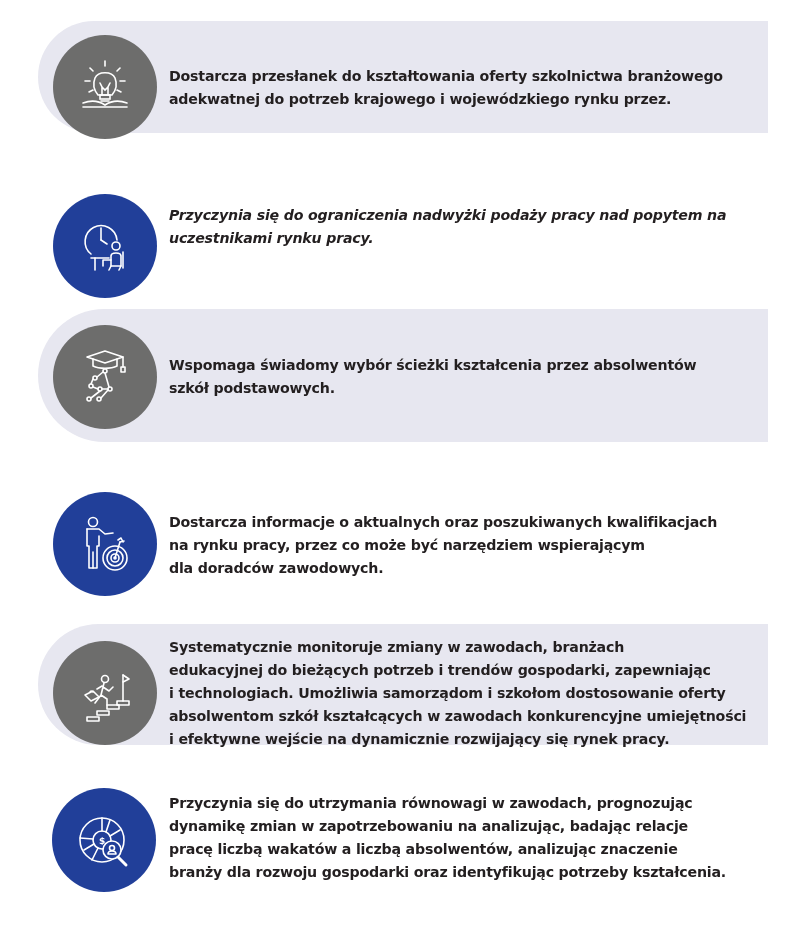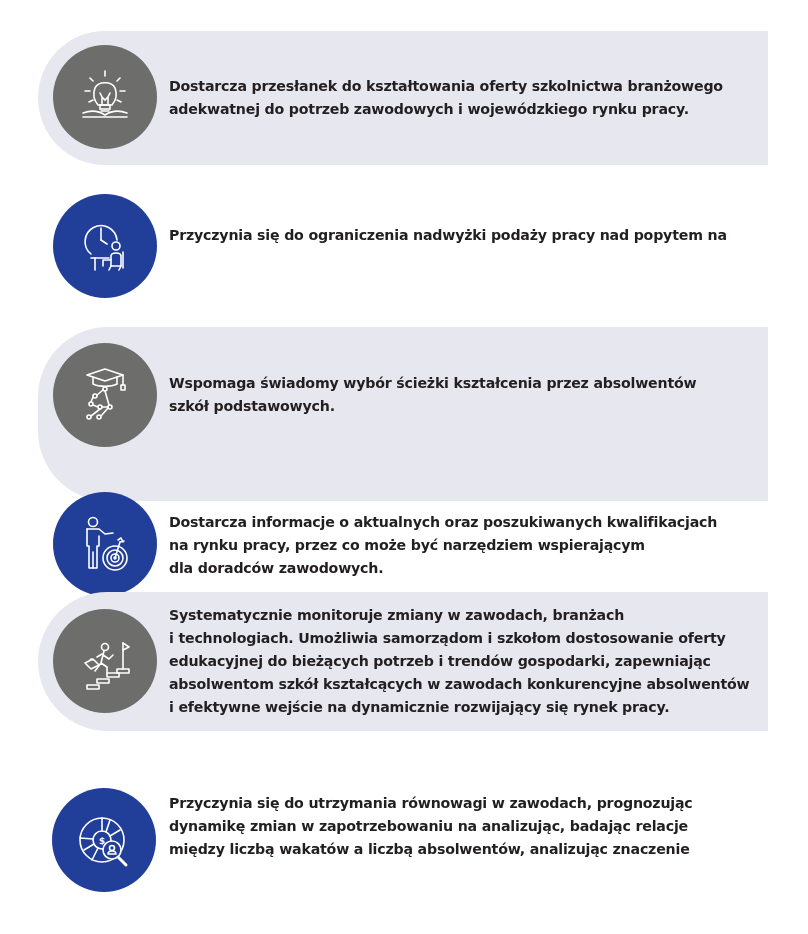--- a/index.html
+++ b/index.html
@@ -12,65 +12,66 @@
   .circle.gray { background: #6d6d6c; }
   .circle.blue { background: #213f99; }
   .circle svg { width: 64px; height: 64px; }
   .text { position: absolute; left: 131px; right: 14px; color: #231f20;
           font-weight: bold; font-size: 14.2px; line-height: 23px; letter-spacing: -0.2px; }
   .text span { display: block; white-space: nowrap; }
 </style>
 </head>
 <body>
 
-<div class="item band" style="top:31px;height:134px;">
+<div class="item band" style="top:21px;height:112px;">
   <div class="circle gray" style="top:14px;">
     <svg viewBox="0 0 64 64" fill="none" stroke="#fff" stroke-width="1.6" stroke-linecap="round">
       <line x1="32" y1="6" x2="32" y2="11"></line>
       <line x1="17" y1="13" x2="20" y2="16"></line>
         <line x1="47" y1="13" x2="44" y2="16"></line>
       <line x1="12" y1="26" x2="17" y2="26"></line>
         <line x1="47" y1="26" x2="52" y2="26"></line>
       <line x1="16" y1="37" x2="20" y2="35"></line>
         <line x1="48" y1="37" x2="44" y2="35"></line>
       <path d="M25 40 C 20 34 20 28 22 23 C 25 16 39 16 42 23 C 44 28 44 34 39 40 Z"></path>
       <path d="M29 40 V32 L27 28 M35 40 V32 L37 28 M29 32 L32 35 L35 32"></path>
       <rect x="27" y="40" width="10" height="4"></rect>
         <line x1="28" y1="46" x2="36" y2="46"></line>
       <path d="M10 48 C 18 45 26 46 32 50 C 38 46 46 45 54 48"></path>
       <line x1="10" y1="52" x2="54" y2="52"></line>
     </svg>
   </div>
   <div class="text" style="top:44px;">
     <span>Dostarcza przesłanek do kształtowania oferty szkolnictwa branżowego</span>
-    <span>adekwatnej do potrzeb zawodowych i wojewódzkiego rynku pracy.</span>
+    <span>adekwatnej do potrzeb krajowego i wojewódzkiego rynku przez.</span>
   </div>
 </div>
 
 <div class="item" style="top:180px;height:134px;">
   <div class="circle blue" style="top:14px;">
     <svg viewBox="0 0 64 64" fill="none" stroke="#fff" stroke-width="1.6" stroke-linecap="round" stroke-linejoin="round">
       <path d="M44 26 A 16 16 0 1 0 18 40"></path>
       <line x1="28" y1="14" x2="28" y2="26"></line>
         <line x1="28" y1="26" x2="34" y2="30"></line>
       <circle cx="43" cy="32" r="4"></circle>
       <path d="M38 52 V42 C 38 38 48 38 48 42 V52"></path>
       <path d="M38 46 H30 L30 52"></path>
       <line x1="50" y1="38" x2="50" y2="54"></line>
       <line x1="18" y1="44" x2="36" y2="44"></line>
       <line x1="22" y1="44" x2="22" y2="56"></line>
       <path d="M36 56 L38 52 H48 L46 56"></path>
     </svg>
   </div>
-  <div class="text" style="top:44px;">
+  <div class="text" style="top:24px;font-style:italic;">
     <span>Przyczynia się do ograniczenia nadwyżki podaży pracy nad popytem na</span>
+    <span>uczestnikami rynku pracy.</span>
   </div>
 </div>
 
-<div class="item band" style="top:327px;height:174px;">
+<div class="item band" style="top:309px;height:133px;">
   <div class="circle gray" style="top:16px;">
     <svg viewBox="0 0 64 64" fill="none" stroke="#fff" stroke-width="1.6" stroke-linecap="round" stroke-linejoin="round">
       <path d="M14 12 L32 6 L50 12 L32 18 Z"></path>
       <path d="M20 14 V21 C 26 24 38 24 44 21 V14"></path>
       <line x1="50" y1="12" x2="50" y2="22"></line>
         <rect x="48" y="22" width="4" height="5"></rect>
       <circle cx="32" cy="26" r="2"></circle>
       <circle cx="22" cy="33" r="2"></circle>
         <circle cx="18" cy="41" r="2"></circle>
       <circle cx="27" cy="44" r="2"></circle>
@@ -101,54 +102,55 @@
       <path d="M45 28 L48 26 L50 30 M47 30 L51 29"></path>
     </svg>
   </div>
   <div class="text" style="top:34px;">
     <span>Dostarcza informacje o aktualnych oraz poszukiwanych kwalifikacjach</span>
     <span>na rynku pracy, przez co może być narzędziem wspierającym</span>
     <span>dla doradców zawodowych.</span>
   </div>
 </div>
 
-<div class="item band" style="top:592px;height:139px;">
+<div class="item band" style="top:624px;height:121px;">
   <div class="circle gray" style="top:17px;">
     <svg viewBox="0 0 64 64" fill="none" stroke="#fff" stroke-width="1.6" stroke-linecap="round" stroke-linejoin="round">
       <circle cx="32" cy="18" r="3.5"></circle>
       <path d="M31 22 L28 34 L22 42 M28 34 L34 38 L34 44 M30 26 L36 30 L40 26 M29 25 L24 28"></path>
       <path d="M12 34 L20 30 L26 36 L18 40 Z M16 32 L18 30 L20 31"></path>
       <line x1="50" y1="14" x2="50" y2="40"></line>
         <path d="M50 14 L56 18 L50 21"></path>
       <rect x="44" y="40" width="12" height="4"></rect>
       <rect x="34" y="44" width="12" height="4"></rect>
       <rect x="24" y="50" width="12" height="4"></rect>
       <rect x="14" y="56" width="12" height="4"></rect>
     </svg>
   </div>
   <div class="text" style="top:12px;">
     <span>Systematycznie monitoruje zmiany w zawodach, branżach</span>
+    <span>edukacyjnej do bieżących potrzeb i trendów gospodarki, zapewniając</span>
     <span>i technologiach. Umożliwia samorządom i szkołom dostosowanie oferty</span>
-    <span>edukacyjnej do bieżących potrzeb i trendów gospodarki, zapewniając</span>
-    <span>absolwentom szkół kształcących w zawodach konkurencyjne absolwentów</span>
+    <span>absolwentom szkół kształcących w zawodach konkurencyjne umiejętności</span>
     <span>i efektywne wejście na dynamicznie rozwijający się rynek pracy.</span>
   </div>
 </div>
 
 <div class="item" style="top:775px;height:134px;">
   <div class="circle blue" style="top:13px;left:14px;">
     <svg viewBox="0 0 64 64" fill="none" stroke="#fff" stroke-width="1.6" stroke-linecap="round" stroke-linejoin="round">
       <circle cx="30" cy="32" r="22"></circle>
       <circle cx="30" cy="32" r="9"></circle>
       <path d="M30 10 V23 M38 12 L34 24 M48 22 L38 28 M8 30 L21 31 M12 42 L22 36 M20 52 L26 40"></path>
       <text x="27" y="36" fill="#fff" stroke="none" font-size="9" font-family="DejaVu Sans, sans-serif" font-weight="bold">$</text>
       <circle cx="40" cy="42" r="9" fill="#213f99"></circle>
       <circle cx="40" cy="40" r="2.5"></circle>
         <path d="M36 46 C 36 42 44 42 44 46 Z"></path>
       <line x1="46" y1="49" x2="54" y2="57" stroke-width="3"></line>
     </svg>
   </div>
   <div class="text" style="top:17px;">
     <span>Przyczynia się do utrzymania równowagi w zawodach, prognozując</span>
     <span>dynamikę zmian w zapotrzebowaniu na analizując, badając relacje</span>
-    <span>między liczbą wakatów a liczbą absolwentów, analizując znaczenie</span>
+    <span>pracę liczbą wakatów a liczbą absolwentów, analizując znaczenie</span>
+    <span>branży dla rozwoju gospodarki oraz identyfikując potrzeby kształcenia.</span>
   </div>
 </div>
 
 </body></html>

